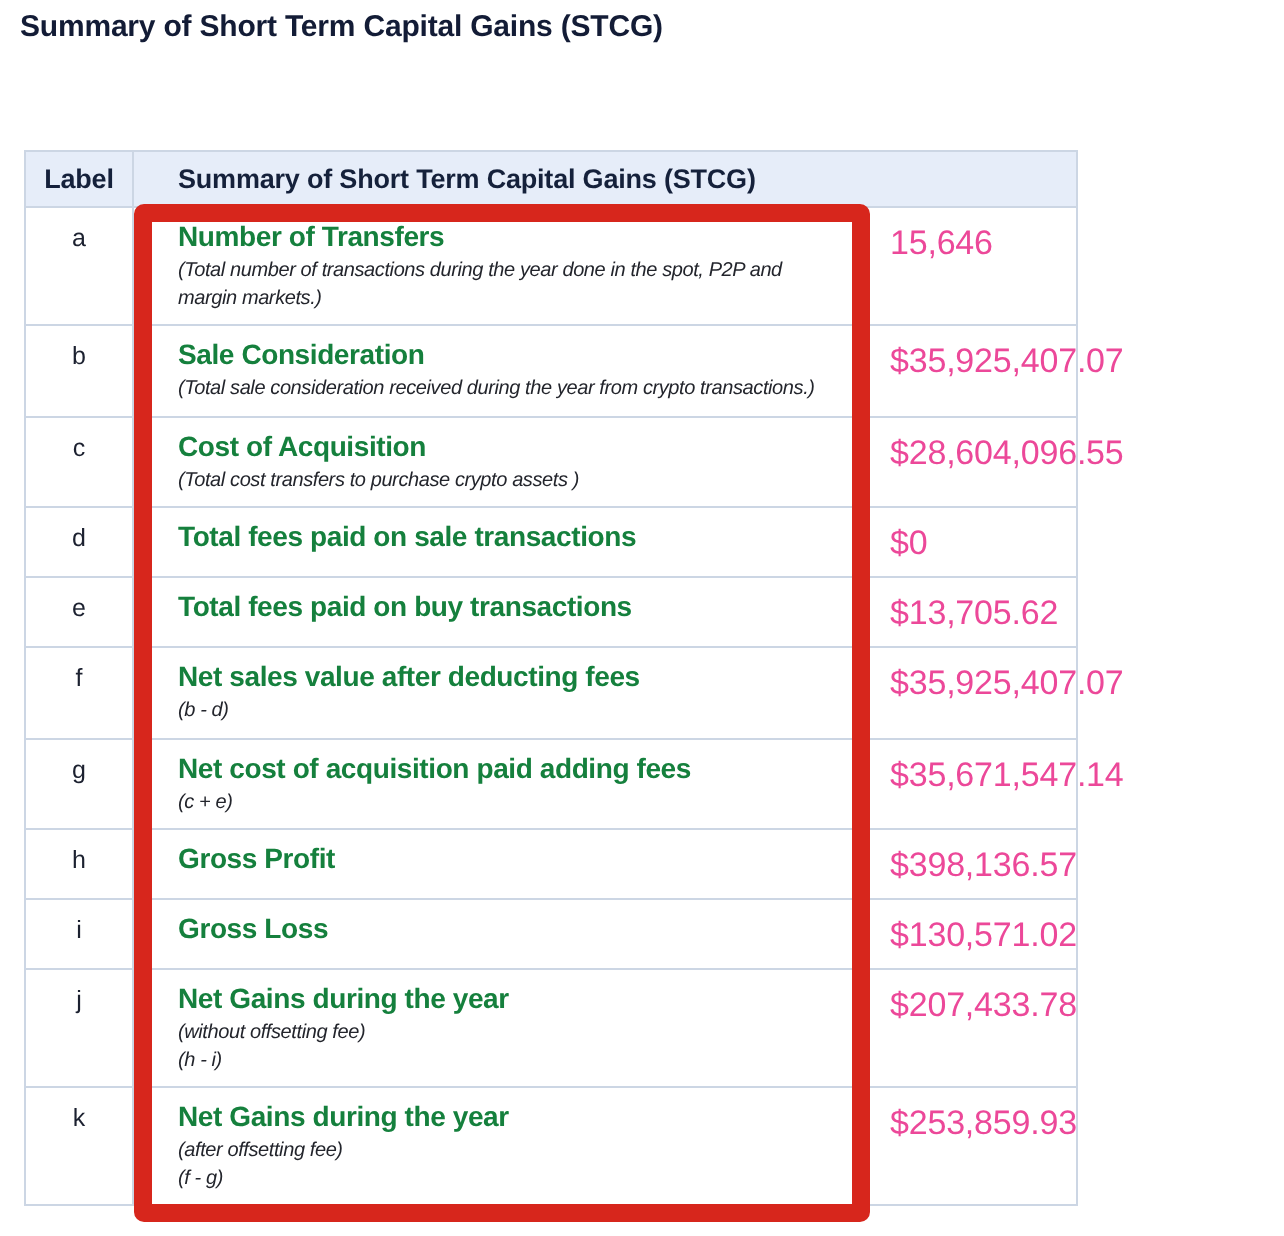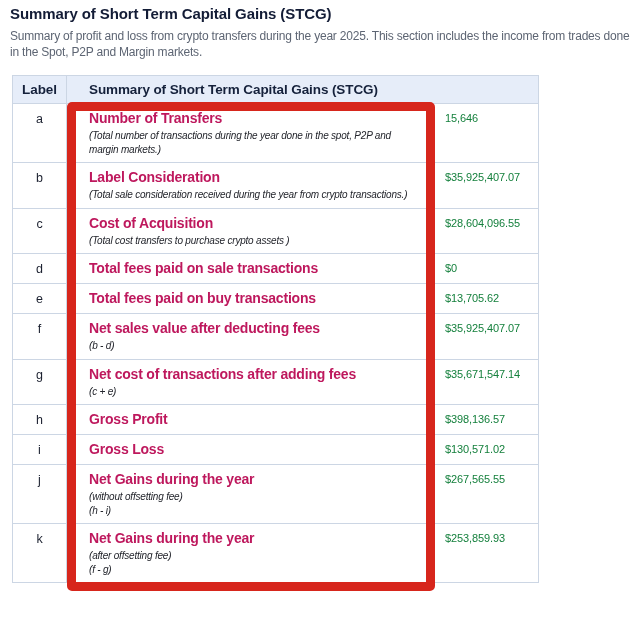--- a/index.html
+++ b/index.html
@@ -58,29 +58,29 @@
   .stcg col.c-value { width: 108px; }
 
   td.label-cell {
     text-align: center;
     font-size: 12.5px;
     color: #1c2130;
     padding-top: 8px;
   }
   td.desc-cell { padding: 6px 10px 6px 22px; }
   td.value-cell {
-    font-size: 11px;
-    color: #15803d;
+    font-size: 17px;
+    color: #ec4899;
     padding: 8px 6px 6px 14px;
     letter-spacing: -0.1px;
   }
   .row-title {
     font-size: 14px;
     font-weight: bold;
-    color: #be185d;
+    color: #15803d;
     line-height: 17px;
     letter-spacing: -0.2px;
   }
   .row-notes { margin-top: 2px; }
   .row-note {
     font-size: 10px;
     font-style: italic;
     color: #23252c;
     line-height: 13.5px;
     letter-spacing: -0.2px;
@@ -98,21 +98,20 @@
     z-index: 3;
   }
 </style>
 </head>
 <body>
 
 <div class="page">
 
   <h1 class="doc-title">Summary of Short Term Capital Gains (STCG)</h1>
 
-  <p class="doc-subtitle">Summary of profit and loss from crypto transfers during the year 2025. This section includes the income from trades done in the Spot, P2P and Margin markets.</p>
 
   <div class="table-wrap">
     <table class="stcg">
       <colgroup>
         <col class="c-label">
           <col class="c-desc">
           <col class="c-value">
       </colgroup>
       <thead>
         <tr>
@@ -128,21 +127,21 @@
       <div class="row-notes">
                 <div class="row-note">(Total number of transactions during the year done in the spot, P2P and margin markets.)</div>
               </div>
     </td>
     <td class="value-cell">15,646</td>
   </tr>
 
   <tr>
     <td class="label-cell">b</td>
     <td class="desc-cell">
-      <div class="row-title">Label Consideration</div>
+      <div class="row-title">Sale Consideration</div>
       <div class="row-notes">
                 <div class="row-note">(Total sale consideration received during the year from crypto transactions.)</div>
               </div>
     </td>
     <td class="value-cell">$35,925,407.07</td>
   </tr>
 
   <tr>
     <td class="label-cell">c</td>
     <td class="desc-cell">
@@ -179,21 +178,21 @@
       <div class="row-notes">
                 <div class="row-note">(b - d)</div>
               </div>
     </td>
     <td class="value-cell">$35,925,407.07</td>
   </tr>
 
   <tr>
     <td class="label-cell">g</td>
     <td class="desc-cell">
-      <div class="row-title">Net cost of transactions after adding fees</div>
+      <div class="row-title">Net cost of acquisition paid adding fees</div>
       <div class="row-notes">
                 <div class="row-note">(c + e)</div>
               </div>
     </td>
     <td class="value-cell">$35,671,547.14</td>
   </tr>
 
   <tr>
     <td class="label-cell">h</td>
     <td class="desc-cell">
@@ -214,21 +213,21 @@
 
   <tr>
     <td class="label-cell">j</td>
     <td class="desc-cell">
       <div class="row-title">Net Gains during the year</div>
       <div class="row-notes">
                 <div class="row-note">(without offsetting fee)</div>
                 <div class="row-note">(h - i)</div>
               </div>
     </td>
-    <td class="value-cell">$267,565.55</td>
+    <td class="value-cell">$207,433.78</td>
   </tr>
 
   <tr>
     <td class="label-cell">k</td>
     <td class="desc-cell">
       <div class="row-title">Net Gains during the year</div>
       <div class="row-notes">
                 <div class="row-note">(after offsetting fee)</div>
                 <div class="row-note">(f - g)</div>
               </div>

